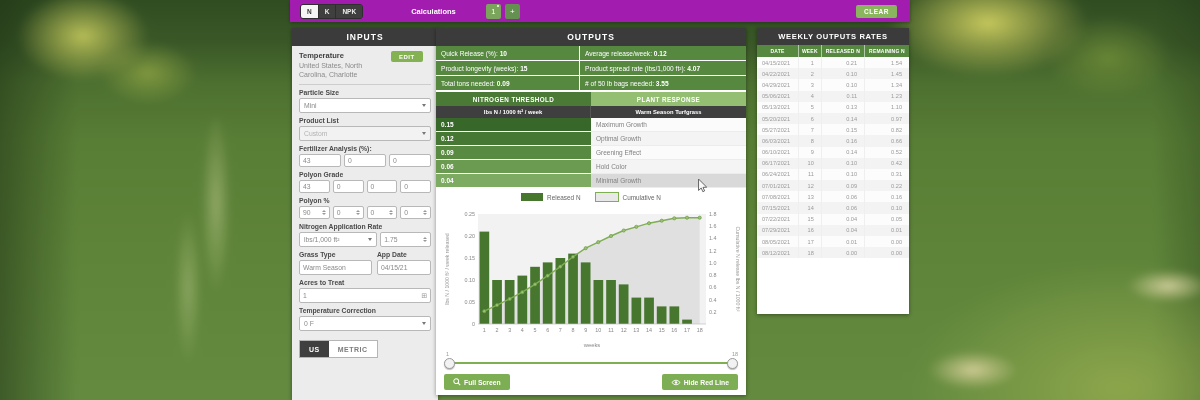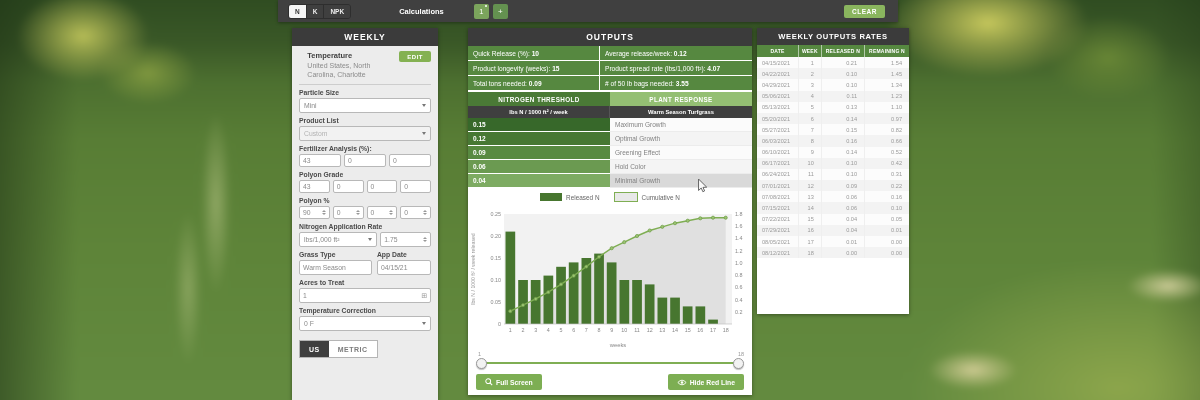--- a/index.html
+++ b/index.html
@@ -21,35 +21,35 @@
       linear-gradient(to left, rgba(28,48,20,.35), rgba(28,48,20,0) 60px),
       linear-gradient(to bottom, #2d4a20 0px, #3a5827 55px, #4d7030 95px, #587d35 150px, #5e8439 260px, #638a3f 400px);
   }
 
   
   .panel{position:absolute;background:#fff;box-shadow:0 1px 4px rgba(0,0,0,.4);}
   .panel-header{background:#3b3b3b;color:#fff;text-align:center;font-weight:bold;font-size:8.5px;letter-spacing:1px;padding:4px 0;}
   .green-btn{background:#84b152;color:#fff;font-weight:bold;border-radius:2px;display:inline-flex;align-items:center;justify-content:center;}
 
   
-  .app-bar{position:absolute;left:278px;top:0;width:620px;height:22px;background:#404040;display:flex;align-items:center;box-shadow:0 1px 3px rgba(0,0,0,.35);}
+  .app-bar{position:absolute;left:290px;top:0;width:620px;height:22px;background:#a21caf;display:flex;align-items:center;box-shadow:0 1px 3px rgba(0,0,0,.35);}
   .nutrient-group{margin-left:10px;display:flex;border:1px solid #2e2e2e;border-radius:3px;overflow:hidden;height:13px;}
   .nutrient{padding:0 6px;font-size:6.5px;font-weight:bold;display:flex;align-items:center;background:#3f3f3f;color:#eee;border-right:1px solid #2e2e2e;}
   .nutrient:last-child{border-right:none;}
   .nutrient.selected{background:#f5f5f5;color:#333;}
   .calculations-label{color:#fff;font-size:7.5px;font-weight:bold;margin-left:48px;}
   .calc-tab{margin-left:30px;width:15px;height:15px;background:#7ba45c;color:#fff;font-size:7.5px;display:flex;align-items:center;justify-content:center;border-radius:2px;position:relative;}
   .tab-dot{position:absolute;top:1px;right:1.5px;width:2px;height:2px;background:#fff;border-radius:50%;}
   .add-tab{margin-left:4px;width:15px;height:15px;background:#649150;color:#fff;font-size:8px;display:flex;align-items:center;justify-content:center;border-radius:2px;}
   .clear-btn{margin-left:auto;margin-right:13px;background:#8ab55e;font-size:6.5px;padding:3px 8px;letter-spacing:.5px;}
 
   
   .inputs-panel{left:292px;top:28px;width:146px;height:372px;background:#ececec;}
   .inputs-body{padding:5px 7px;}
-  .temp-row{display:flex;justify-content:flex-end;align-items:flex-start;}
+  .temp-row{display:flex;justify-content:flex-start;align-items:flex-start;}
   .temp-label{font-size:7.5px;font-weight:bold;color:#3f3f3f;}
   .temp-loc{font-size:7px;color:#8b8b8b;width:92px;line-height:1.3;margin-top:1px;}
   .edit-btn{font-size:6px;padding:2.5px 8px;letter-spacing:.5px;}
   .divider{border-bottom:1px solid #cdcdcd;margin:5px 0 2px;}
   .field-label{font-size:6.8px;font-weight:bold;color:#4a4a4a;margin:4px 0 2px;}
   .sel{background:#fff;border:1px solid #b8b8b8;border-radius:2px;height:13px;display:flex;align-items:center;justify-content:space-between;padding:0 4px;font-size:6.8px;color:#8a8a8a;}
   .sel.disabled{background:#f2f2f2;color:#b3b3b3;}
   .caret{width:0;height:0;border-left:2.5px solid transparent;border-right:2.5px solid transparent;border-top:3px solid #777;}
   .num-row{display:flex;gap:3px;}
   .num-input{flex:1;background:#fff;border:1px solid #b8b8b8;border-radius:2px;height:11px;font-size:6.8px;color:#8a8a8a;padding:0 3px;display:flex;align-items:center;min-width:0;}
@@ -61,21 +61,21 @@
   .two-col .col1{flex:1.35;}
   .two-col .col2{flex:1;}
   .acres-icon{font-size:7px;color:#999;line-height:1;}
   .units-toggle{display:inline-flex;border:1px solid #b5b5b5;margin-top:9px;background:#fff;}
   .unit-seg{font-size:7px;font-weight:bold;padding:4.5px 9px;letter-spacing:.5px;}
   .unit-seg.selected{background:#3f3f3f;color:#fff;}
   .unit-seg.unselected{background:#fff;color:#7c7c7c;}
   .calculate-btn{font-size:7.5px;padding:5px 12px;letter-spacing:.5px;margin-top:8px;}
 
   
-  .outputs-panel{left:468px;top:28px;width:284px;height:367px;}
+  .outputs-panel{left:436px;top:28px;width:310px;height:367px;}
   .stats-grid{display:grid;grid-template-columns:1fr 1.16fr;gap:1px;background:#fff;}
   .stat-cell{background:#568840;color:#fff;font-size:6.6px;padding:3.5px 5px;white-space:nowrap;overflow:hidden;}
   .stat-cell b{font-weight:bold;}
   .tt-head{display:grid;grid-template-columns:1fr 1fr;margin-top:2px;}
   .tt-head .c1{background:#4a7a36;color:#fff;font-weight:bold;font-size:6.3px;text-align:center;padding:3.5px 0;letter-spacing:.4px;}
   .tt-head .c2{background:#94bf73;color:#fff;font-weight:bold;font-size:6.3px;text-align:center;padding:3.5px 0;letter-spacing:.4px;}
   .tt-sub{display:grid;grid-template-columns:1fr 1fr;background:#3f3f3f;}
   .tt-sub div{color:#fff;font-weight:bold;font-size:5.8px;text-align:center;padding:3px 0;}
   .tt-sub div:first-child{border-right:1px solid #555;}
   .tt-rows{display:grid;grid-template-columns:1fr 1fr;}
@@ -126,21 +126,21 @@
   <div class="calculations-label">Calculations</div>
   <div class="calc-tab">
     <span>1</span>
     <span class="tab-dot"></span>
   </div>
   <div class="add-tab">+</div>
   <div class="green-btn clear-btn">CLEAR</div>
 </div>
 
 <div class="panel inputs-panel">
-  <div class="panel-header">WEEKLY</div>
+  <div class="panel-header">INPUTS</div>
   <div class="inputs-body">
     <div class="temp-row">
       <div>
         <div class="temp-label">Temperature</div>
         <div class="temp-loc">United States, North Carolina, Charlotte</div>
       </div>
       <div class="green-btn edit-btn">EDIT</div>
     </div>
     <div class="divider"></div>
 

